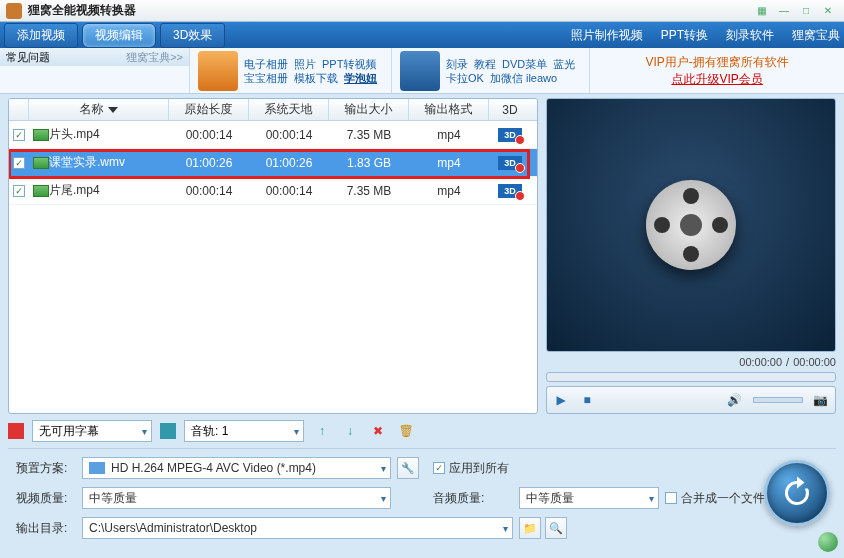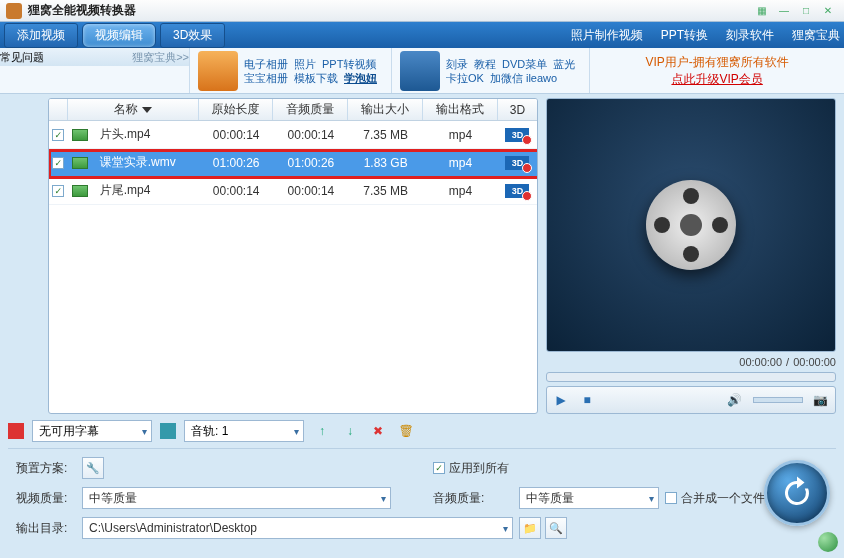--- a/index.html
+++ b/index.html
@@ -14,53 +14,53 @@
 
 .tabrow { height:26px; background:linear-gradient(#2d7fce,#1a5fa8); display:flex; align-items:center; padding:0 4px; gap:4px; }
 .tabrow .tab { padding:3px 12px; color:#fff; border-radius:3px; background:linear-gradient(#3a8ad6,#2266b0); border:1px solid #154f8c; cursor:pointer; font-size:12px; }
 .tabrow .tab.active { background:linear-gradient(#6fb4ef,#3d8cd1); box-shadow:inset 0 0 4px rgba(255,255,255,.5);border-radius:6px; }
 .tabrow .spacer { flex:1; }
 .tabrow .link { color:#fff; margin-left:14px; font-size:12px; cursor:pointer; }
 
 
 .helpbar { height:46px; display:flex; background:#f2f8fd; border-bottom:1px solid #b9d0e4; }
 .helpbar .faq { width:190px; border-right:1px solid #c9dced; }
-.faq-head { height:18px; background:linear-gradient(#e8f2fa,#d3e5f3); display:flex; align-items:center; padding:0 0; font-size:11px; }
+.faq-head { height:18px; background:linear-gradient(#e8f2fa,#d3e5f3); display:flex; align-items:center; padding:0 6px; font-size:11px; }
 .faq-head .r { margin-left:auto; color:#7a96af; }
 .faq-body { padding:1px 6px; font-size:11px; color:#1a5fa8; line-height:13px; }
 .faq-body span { margin-right:4px; cursor:pointer; }
 .helpbar .block { display:flex; align-items:center; padding:0 8px; border-right:1px solid #c9dced; }
 .block .icon40 { width:40px; height:40px; margin-right:6px; background:#ddd; border-radius:4px; position:relative; }
 .block .lines { font-size:11px; color:#1a5fa8; line-height:14px; }
 .block .lines a { color:#1a5fa8; text-decoration:none; margin-right:6px; cursor:pointer; }
 .block .lines .bold { font-weight:bold; text-decoration:underline; color:#0c4c8f; }
 .helpbar .vip { flex:1; display:flex; flex-direction:column; align-items:center; justify-content:center; font-size:12px; }
 .vip .t1 { color:#d65a00; }
 .vip .t2 { color:#d10000; text-decoration:underline; cursor:pointer; }
 
 
 .main { display:flex; padding:4px 8px 0 8px; gap:8px; height:320px; }
-.leftpane { flex:1; background:#fff; border:1px solid #9cb8d3; border-radius:3px; display:flex; flex-direction:column; overflow:hidden;margin-left:40px; }
+.leftpane { flex:1; background:#fff; border:1px solid #9cb8d3; border-radius:3px; display:flex; flex-direction:column; overflow:hidden; }
 .rightpane { width:290px; display:flex; flex-direction:column;border-radius:21px; }
 
 
 .thead { height:22px; display:flex; background:linear-gradient(#fefefe,#e6eef5); border-bottom:1px solid #c0d2e2; font-size:12px; color:#333; }
 .thead div { display:flex; align-items:center; justify-content:center; border-right:1px solid #c9dced; }
 .col-chk { width:20px; }
 .col-name { width:140px; }
 .col-orig { width:80px; }
 .col-clip { width:80px; }
 .col-size { width:80px; }
 .col-fmt  { width:80px; }
 .col-3d   { width:42px; border-right:none !important; }
 .tbody { flex:1; position:relative; }
 .row { height:28px; display:flex; align-items:center; font-size:12px; color:#333; border-bottom:1px solid #eef3f8; }
 .row.sel { background:#4a9ae8; color:#fff; }
 .row .cell { display:flex; align-items:center; justify-content:center; }
-.row .col-name { justify-content:flex-start; padding-left:4px; gap:12px;align-items:center; }
+.row .col-name { justify-content:flex-start; padding-left:4px; gap:0;align-items:center; }
 .chk { width:12px; height:12px; border:1px solid #7da9cc; background:#fff; display:inline-flex; align-items:center; justify-content:center; font-size:9px; color:#2a7c2a; }
 .fileicon { width:16px; height:12px; background:linear-gradient(#6fc46f,#3d9a3d); border:1px solid #2e7a2e; }
 .badge3d { width:24px; height:14px; background:#1b67b5; color:#fff; font-size:9px; font-weight:bold; display:inline-flex; align-items:center; justify-content:center; position:relative; }
 .badge3d::after { content:""; position:absolute; right:-3px; bottom:-3px; width:8px; height:8px; background:#e03030; border-radius:50%; border:1px solid #fff; }
 .redbox { position:absolute; left:-1px; top:28px; width:522px; height:30px; border:3px solid #e02020; pointer-events:none; }
 
 
 .preview { flex:1; background:radial-gradient(circle at 50% 40%,#2a4b6d,#0b2238); border:1px solid #9cb8d3; border-radius:3px; position:relative; overflow:hidden; display:flex; align-items:center; justify-content:center; }
 .reel { width:90px; height:90px; border-radius:50%; background:radial-gradient(circle,#eee,#aaa); position:relative; box-shadow:0 6px 16px rgba(0,0,0,.6); }
 .reel::before { content:""; position:absolute; inset:34px; border-radius:50%; background:#555; }
@@ -148,21 +148,21 @@
 
 <div class="main">
   <div class="leftpane">
     <div class="thead">
       <div class="col-chk"></div>
       <div class="col-name" style="gap:4px">
           <span>名称</span>
           <span class="tri-down"></span>
         </div>
       <div class="col-orig">原始长度</div>
-      <div class="col-clip">音频质量</div>
+      <div class="col-clip">系统天地</div>
       <div class="col-size">输出大小</div>
       <div class="col-fmt">输出格式</div>
       <div class="col-3d">3D</div>
     </div>
     <div class="tbody">
       <div class="row">
         <div class="cell col-chk">
             <span class="chk">✓</span>
           </div>
         <div class="cell col-name">
@@ -249,20 +249,24 @@
       <span>音轨: 1</span>
     </div>
   <span class="iconbtn" style="color:#2a7">↑</span>
   <span class="iconbtn" style="color:#2a7">↓</span>
   <span class="iconbtn" style="color:#d33">✖</span>
   <span class="iconbtn" style="color:#c80">🗑</span>
 </div>
 
 <div class="settings">
   <div class="lab">预置方案:</div>
+  <div class="field" style="grid-column:2/3">
+    <span style="width:16px;height:12px;background:#5aa0e0;margin-right:6px"></span>
+    <span>HD H.264 MPEG-4 AVC Video (*.mp4)</span>
+  </div>
   <div class="icobox">🔧</div>
   <div class="chkrow" style="grid-column:4/6">
     <span class="chk">✓</span>
     <span>应用到所有</span>
   </div>
 
   <div class="lab">视频质量:</div>
   <div class="field">
       <span>中等质量</span>
     </div>

